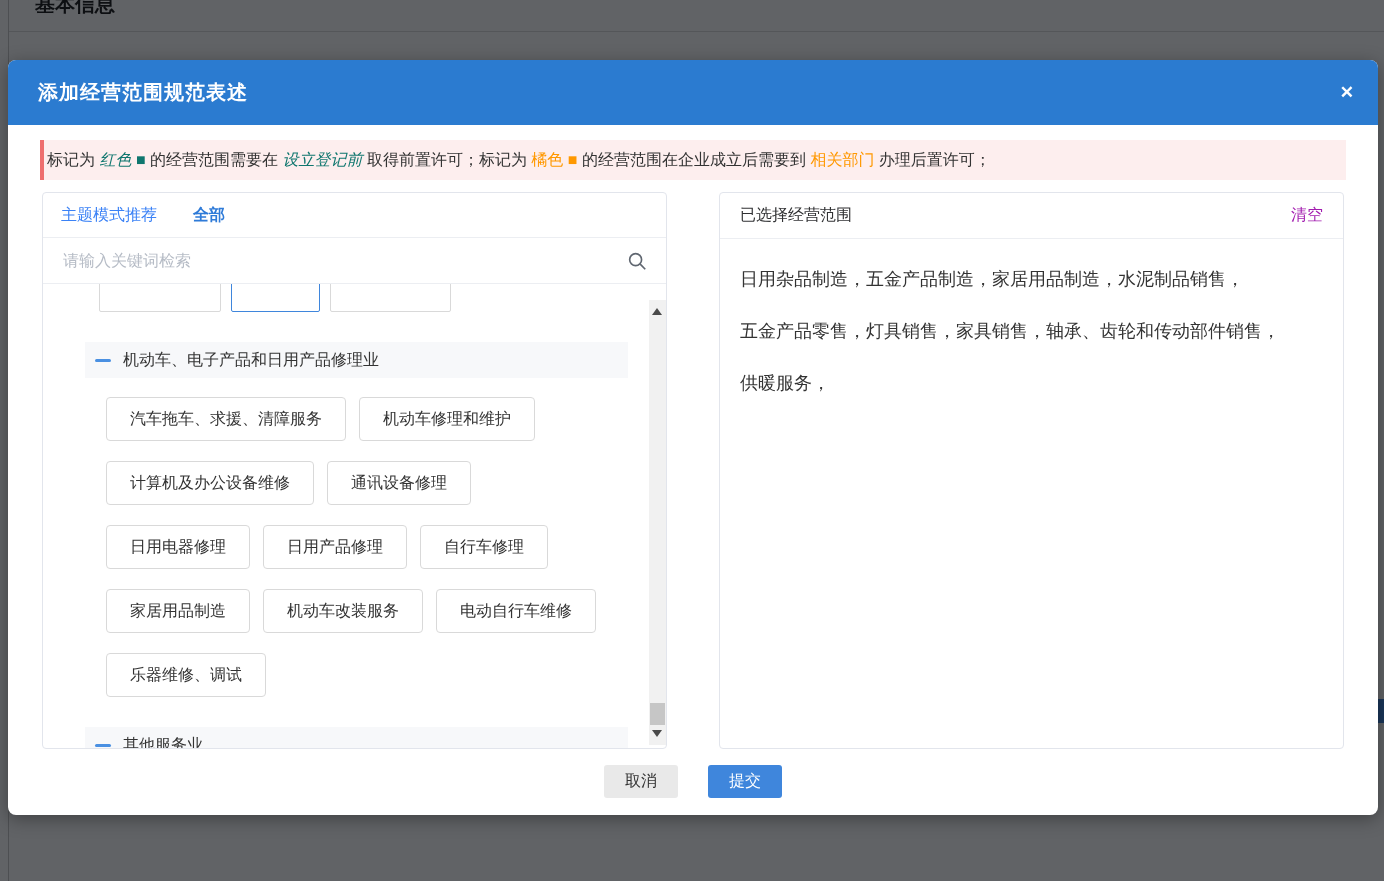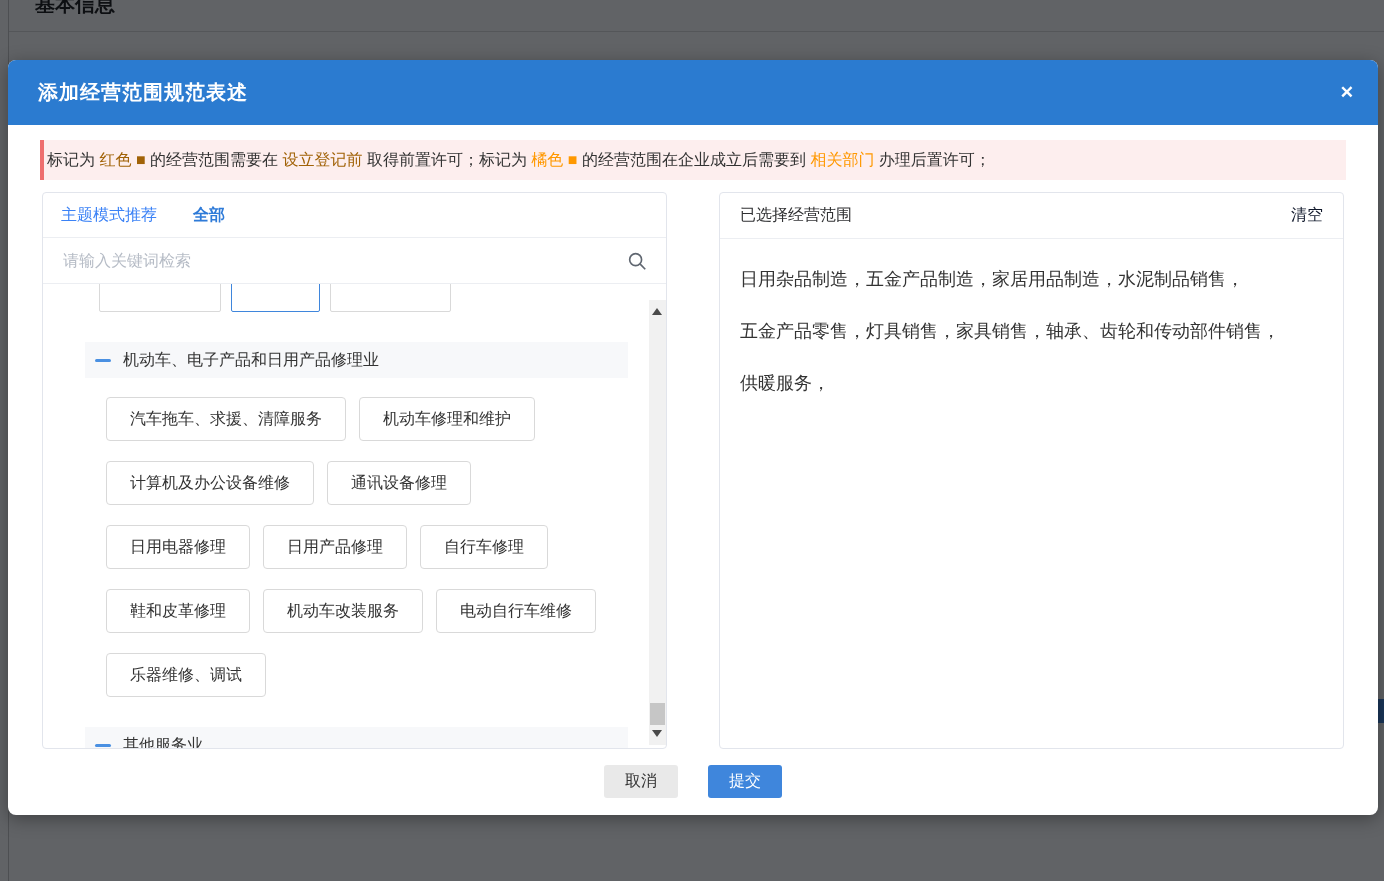--- a/index.html
+++ b/index.html
@@ -17,21 +17,21 @@
   
   .modal { position:absolute; left:8px; top:60px; width:1370px; height:755px; background:#fff;
            border-radius:8px; box-shadow:0 4px 18px rgba(0,0,0,0.35); }
   .modal-header { height:65px; background:#2b7bd0; border-radius:8px 8px 0 0; display:flex; align-items:center; }
   .modal-title { color:#fff; font-size:20px; font-weight:bold; margin-left:30px; letter-spacing:1px; }
   .modal-close { margin-left:auto; margin-right:24px; color:#fff; font-size:17px; font-weight:bold; cursor:pointer; }
 
   
   .notice-bar { margin:15px 32px 0; background:#fdeeee; border-left:4px solid #ee6e6e; height:40px;
                 line-height:40px; font-size:16px; color:#333; padding-left:3px; white-space:nowrap; overflow:hidden; }
-  .seg-red { color:#a16207; }
+  .seg-red { color:#0f766e;font-style:italic; }
   .seg-orange { color:#ff9800; }
 
   
   .panels { display:flex; margin:12px 34px 0; gap:52px; height:557px; }
   .panel { flex:1; border:1px solid #e2e5ec; border-radius:4px; position:relative; overflow:hidden; background:#fff; }
 
   
   .lp-tabs { height:45px; border-bottom:1px solid #eceef2; display:flex; align-items:center; padding-left:18px; }
   .tab { font-size:16px; color:#3b82f6; cursor:pointer; }
   .tab.active { color:#2f7bd8; font-weight:bold; margin-left:36px; }
@@ -59,21 +59,21 @@
   .scrollbar { position:absolute; right:0; top:16px; width:17px; height:445px; background:#f1f1f1; }
   .sb-up, .sb-down { position:absolute; left:3px; width:0; height:0;
                      border-left:5.5px solid transparent; border-right:5.5px solid transparent; cursor:pointer; }
   .sb-up { top:8px; border-bottom:7px solid #4a4a4a; }
   .sb-down { bottom:8px; border-top:7px solid #4a4a4a; }
   .sb-thumb { position:absolute; left:1px; top:403px; width:15px; height:22px; background:#c6c6c6; cursor:pointer; }
 
   
   .rp-header { height:46px; border-bottom:1px solid #eceef2; display:flex; align-items:center; padding:0 20px; }
   .rp-title { font-size:16px; color:#303133; }
-  .clear-link { margin-left:auto; color:#0f172a; font-size:16px; cursor:pointer; }
+  .clear-link { margin-left:auto; color:#a21caf; font-size:16px; cursor:pointer; }
   .rp-notice { background:#fcf0e6; padding:10px 16px 12px; font-size:16px; line-height:27px; color:#ef8b41; }
   .rp-content { padding:14px 20px; font-size:18px; color:#333; }
   .rp-line { line-height:52px; white-space:nowrap; cursor:pointer; }
 
   
   .footer { display:flex; justify-content:center; gap:30px; margin-top:16px; }
   .btn { height:33px; border:none; border-radius:3px; font-size:16px; display:flex; align-items:center;
          justify-content:center; padding:0 21px; cursor:pointer; }
   .btn-cancel { background:#e9e9e9; color:#333; }
   .btn-submit { background:#3f86dc; color:#fff; }
@@ -131,21 +131,21 @@
             <div class="tag-row">
               <div class="tag-btn">计算机及办公设备维修</div>
               <div class="tag-btn">通讯设备修理</div>
             </div>
             <div class="tag-row">
               <div class="tag-btn">日用电器修理</div>
               <div class="tag-btn">日用产品修理</div>
               <div class="tag-btn">自行车修理</div>
             </div>
             <div class="tag-row">
-              <div class="tag-btn">鞋和皮革修理</div>
+              <div class="tag-btn">家居用品制造</div>
               <div class="tag-btn">机动车改装服务</div>
               <div class="tag-btn">电动自行车维修</div>
             </div>
             <div class="tag-row">
               <div class="tag-btn">乐器维修、调试</div>
             </div>
             <div class="category-row">
               <span class="minus-icon"></span>
               <span class="category-label">其他服务业</span>
             </div>

